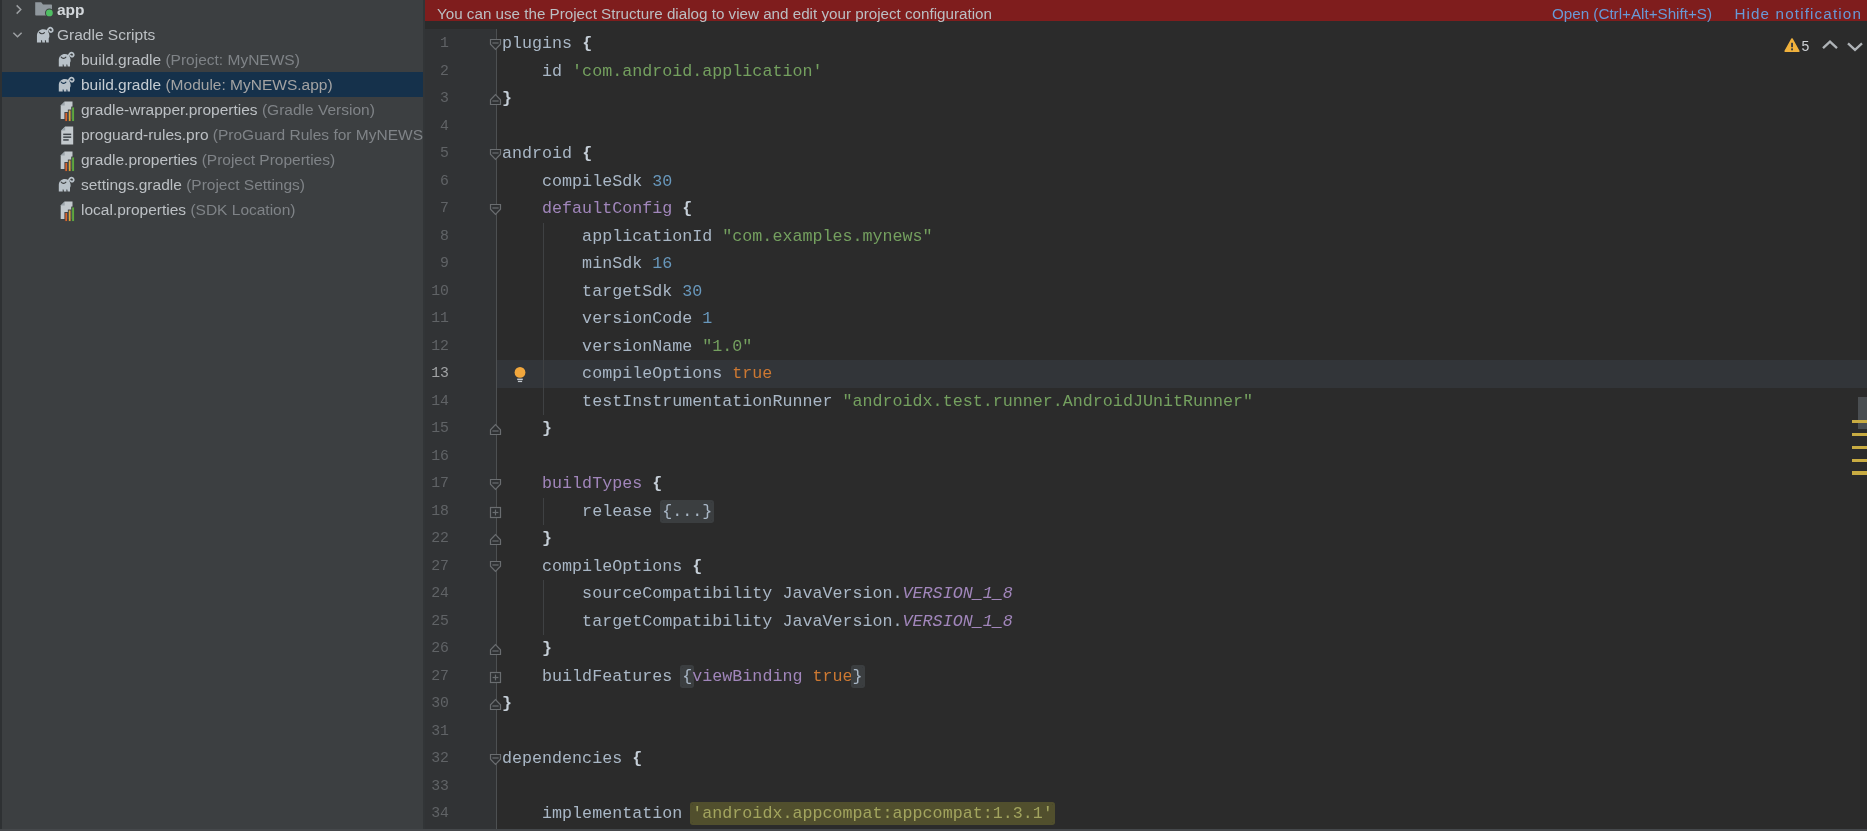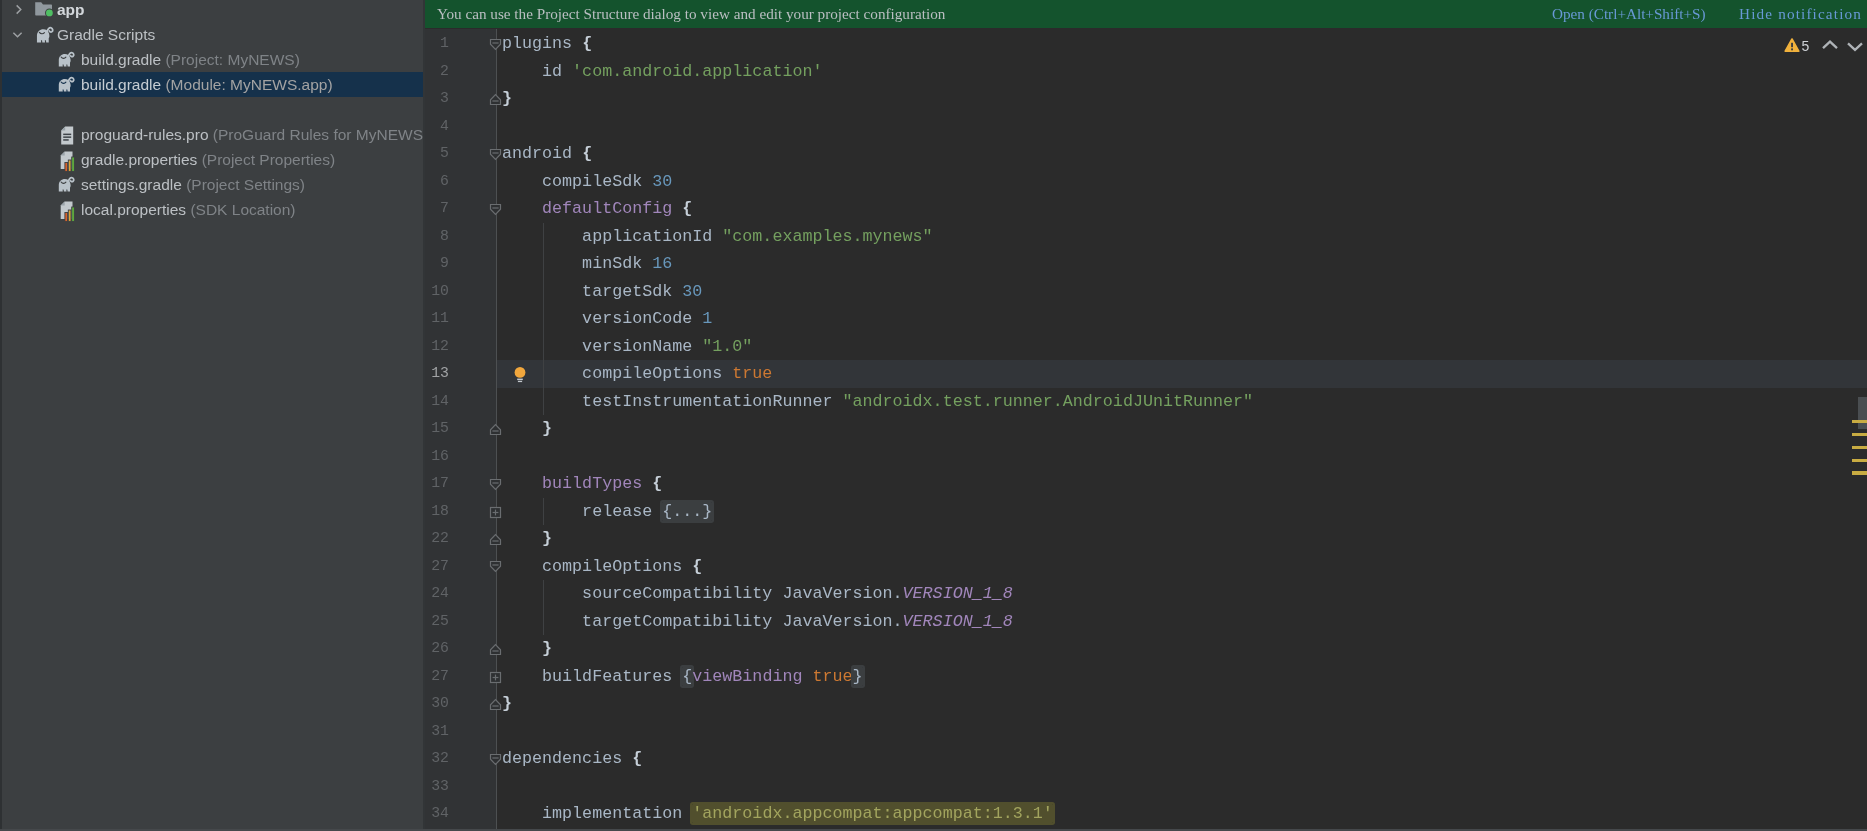--- a/index.html
+++ b/index.html
@@ -9,21 +9,21 @@
         background:#3c3f41; overflow:hidden; }
 #tree .sel { position:absolute; left:0; top:72px; width:423px; height:25px;
         background:#15314b; }
 .trow { position:absolute; left:0; width:423px; height:25px; }
 .ti { position:absolute; }
 .tt { position:absolute; top:0; line-height:25px; font-size:15.5px; color:#bcc0c4;
       white-space:nowrap; }
 .tt.b { font-weight:bold; color:#d3d7db; }
 .td { color:#7f8387; }
 #split { position:absolute; left:423px; top:0; width:2px; height:831px; background:#323537; }
-#bar { position:absolute; left:425px; top:0; width:1442px; height:28px; background:#14532d;font-family:Liberation Serif, serif; }
+#bar { position:absolute; left:425px; top:0; width:1442px; height:21px; background:#7f1d1d; }
 #bar .msg { position:absolute; left:12px; top:0; line-height:28px; font-size:15.2px; color:#bbbfc3; }
 #bar .lnk { position:absolute; top:0; line-height:28px; font-size:15.2px; color:#6999d6; }
 #editor { position:absolute; left:425px; top:29px; width:1442px; height:802px;
           background:#2b2b2b; overflow:hidden; }
 #gutterbg { position:absolute; left:0; top:0; width:70.5px; height:100%; background:#313335; }
 #band { position:absolute; left:71px; top:331.25px; width:1371px;
         height:27.5px; background:#323539; }
 #foldline { position:absolute; left:70.5px; top:0; width:1px; height:802px;
             background:#4d5052; }
 .guide { position:absolute; width:1px; background:#3f4143; }
@@ -118,20 +118,26 @@
         <use href="#eleph"></use>
       </svg>
       <span class="tt" style="left:81px">build.gradle <span class="td">(Project: MyNEWS)</span></span>
     </div>
 <div class="trow" style="top:72px">
       <svg class="ti" style="left:56px;top:4px" width="19" height="17">
         <use href="#eleph-sel"></use>
       </svg>
       <span class="tt" style="left:81px;color:#c6cdd3">build.gradle <span style="color:#a3a3a3">(Module: MyNEWS.app)</span></span>
     </div>
+<div class="trow" style="top:97px">
+      <svg class="ti" style="left:59.5px;top:4px" width="17" height="22">
+        <use href="#props"></use>
+      </svg>
+      <span class="tt" style="left:81px">gradle-wrapper.properties <span class="td">(Gradle Version)</span></span>
+    </div>
 <div class="trow" style="top:122px">
       <svg class="ti" style="left:59.5px;top:4px" width="17" height="19">
         <use href="#pfile"></use>
       </svg>
       <span class="tt" style="left:81px">proguard-rules.pro <span class="td">(ProGuard Rules for MyNEWS.app)</span></span>
     </div>
 <div class="trow" style="top:147px">
       <svg class="ti" style="left:59.5px;top:4px" width="17" height="22">
         <use href="#props"></use>
       </svg>

